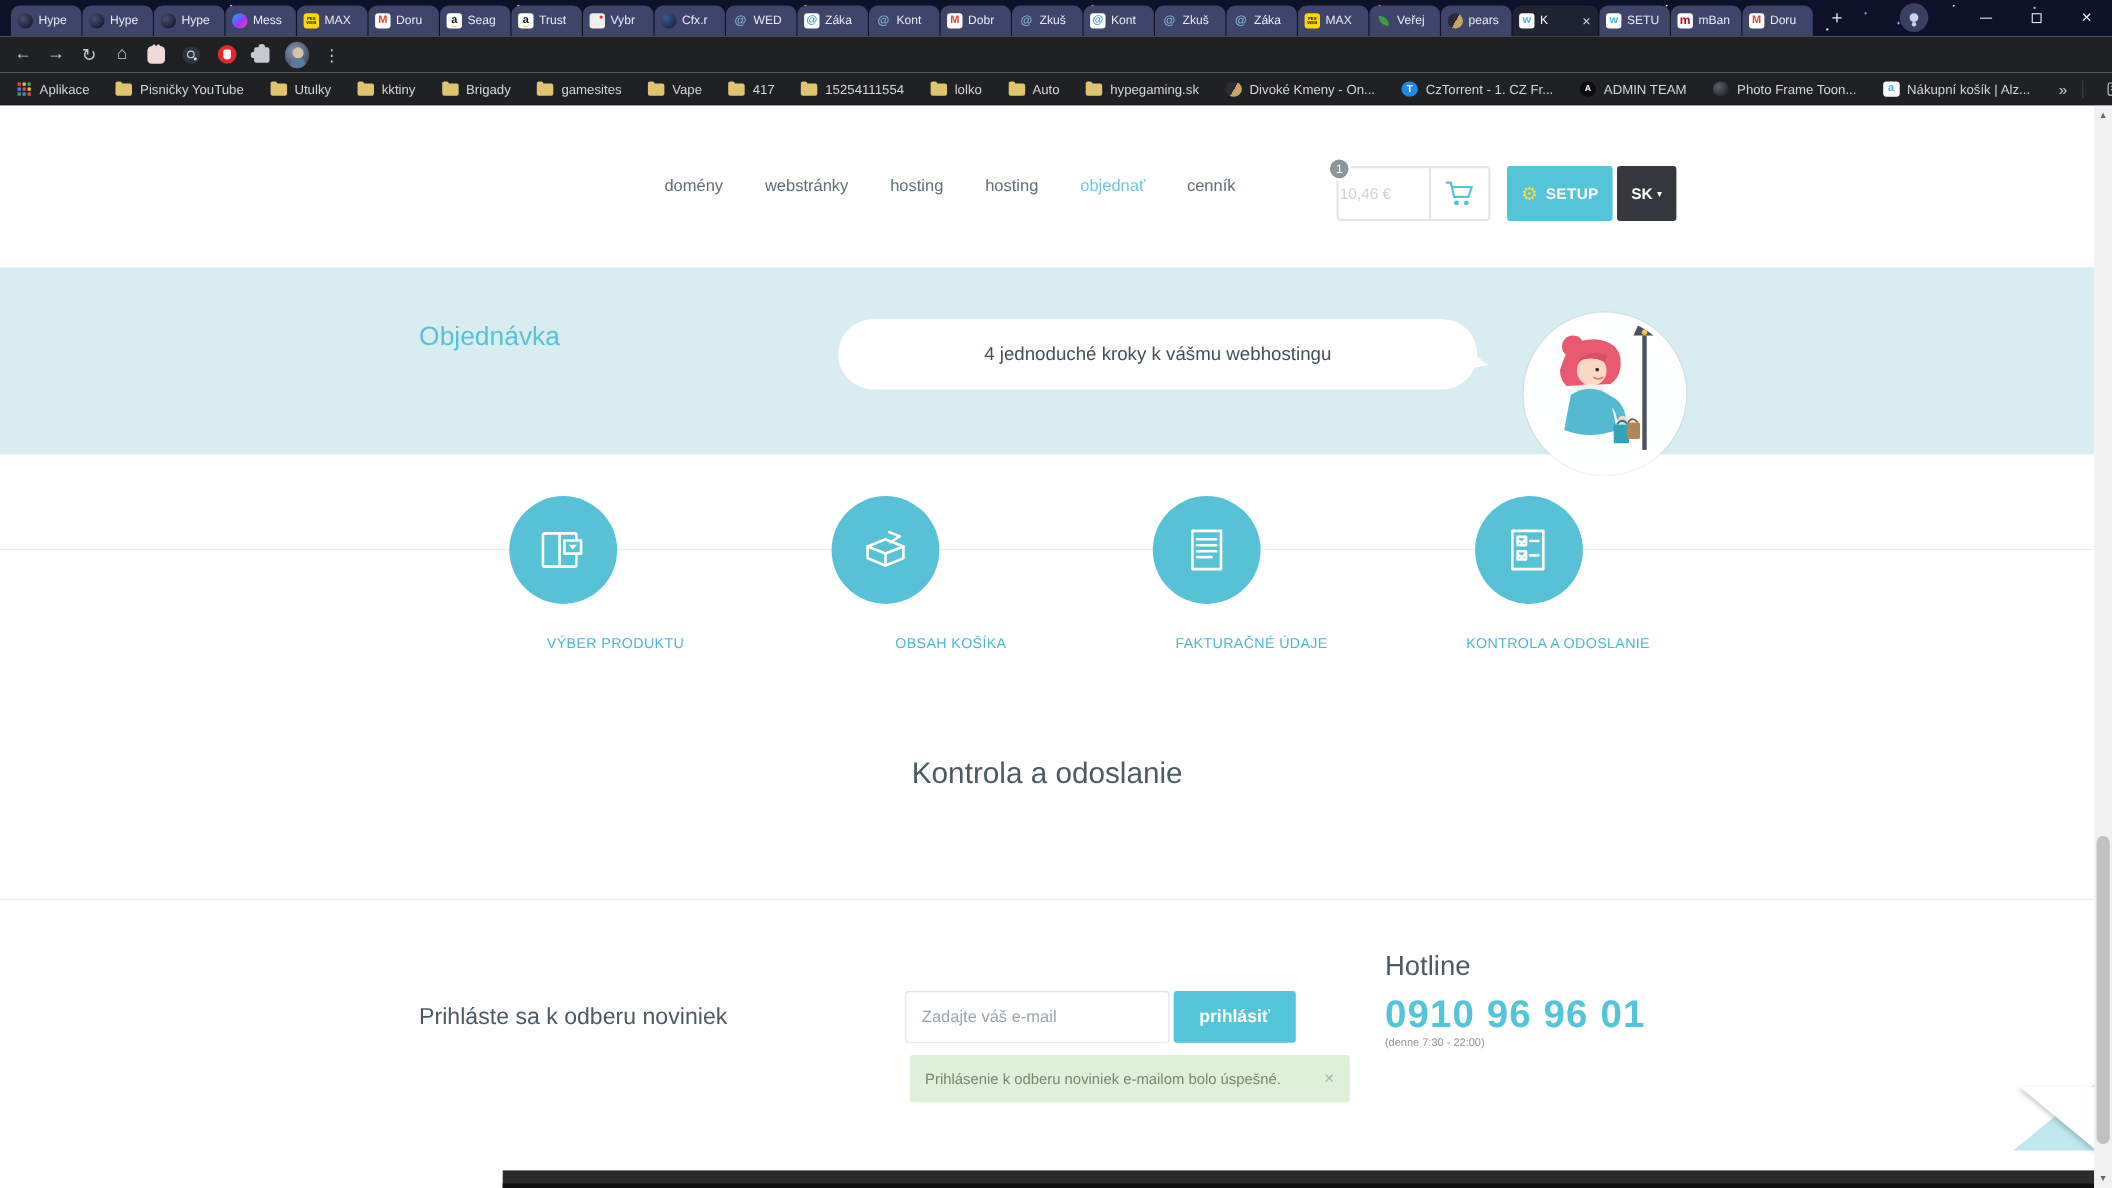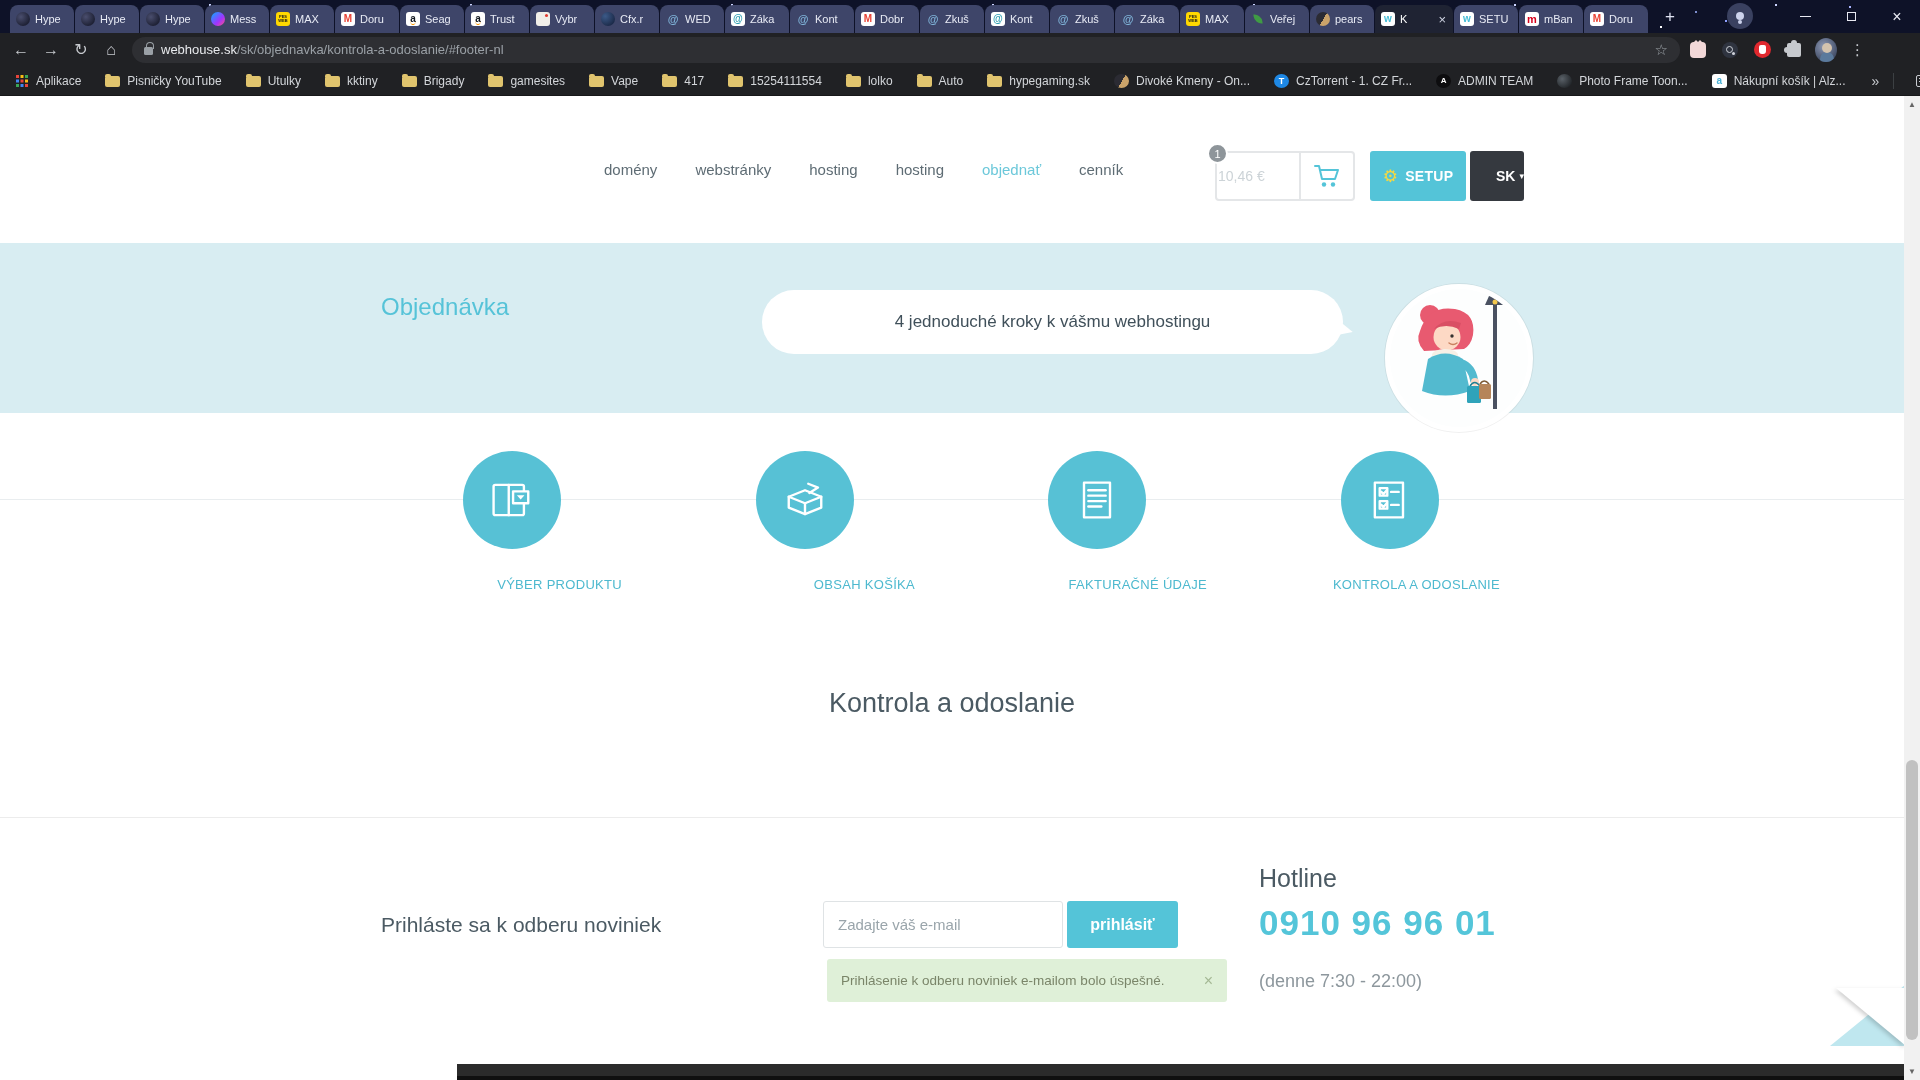--- a/index.html
+++ b/index.html
@@ -108,21 +108,21 @@
 .nav-item{font-size:15px;color:#5e6c74;cursor:pointer}
 .nav-item.active{color:#6cc8da}
 .cart{position:absolute;left:1215px;top:55px;width:140px;height:50px;border:2px solid #e4e6e8;border-radius:4px;background:#fff;display:flex;align-items:center}
 .cart-badge{position:absolute;left:-10px;top:-10px;width:21px;height:21px;border-radius:50%;background:#8e959a;color:#fff;font-size:11px;display:flex;align-items:center;justify-content:center;border:2px solid #fff}
 .cart-amount{flex:1;padding-left:1px;color:#ccd3d7;font-size:14px}
 .cart-sep{width:2px;height:46px;background:#e4e6e8}
 .cart-btn{width:52px;display:flex;align-items:center;justify-content:center;height:100%}
 .setup-btn{position:absolute;left:1370px;top:55px;width:96px;height:50px;background:#54c4d8;color:#fff;font-size:14px;font-weight:bold;display:flex;align-items:center;justify-content:center;gap:7px;border-radius:3px;letter-spacing:.3px}
 .gear{color:#f6d93f;font-size:17px;line-height:1}
 .gear::after{content:"⚙"}
-.lang-btn{position:absolute;left:1470px;top:55px;width:54px;height:50px;background:#35393f;color:#fff;font-size:14px;font-weight:bold;display:flex;align-items:center;justify-content:flex-end;gap:4px;border-radius:3px}
+.lang-btn{position:absolute;left:1470px;top:55px;width:54px;height:50px;background:#35393f;color:#fff;font-size:14px;font-weight:bold;display:flex;align-items:center;justify-content:center;gap:4px;border-radius:3px}
 .caret{font-size:9px}.caret::after{content:"▾"}
 
 
 .hero{position:absolute;top:147px;left:0;width:1904px;height:170px;background:#d8edf2}
 .hero-title{position:absolute;left:381px;top:50px;font-size:24px;font-weight:300;color:#56c3d8}
 .bubble{position:absolute;left:762px;top:47px;width:581px;height:64px;background:#fff;border-radius:32px;display:flex;align-items:center;justify-content:center;font-size:17px;color:#40505a}
 .bubble::after{content:"";position:absolute;right:-24px;top:26px;width:0;height:0;border:14px solid transparent;border-left:30px solid #fff;transform:rotate(14deg)}
 .mascot{position:absolute;left:1385px;top:41px;width:148px;height:148px;border-radius:50%;background:#fff;border:5px solid #fff;box-shadow:0 0 0 1px rgba(0,0,0,.06);overflow:hidden;z-index:3}
 
 
@@ -139,21 +139,21 @@
 .footer-divider{position:absolute;top:721px;left:0;width:1904px;height:1px;background:#ececec}
 .nl-heading{position:absolute;left:381px;top:817px;font-size:21px;font-weight:300;color:#4b5a63}
 .nl-input{position:absolute;left:823px;top:805px;width:240px;height:47px;border:1px solid #dfe3e5;border-radius:3px;padding:0 14px;font-size:15px;color:#444;font-family:inherit;outline:none}
 .nl-input::placeholder{color:#9aa5ab}
 .nl-btn{position:absolute;left:1067px;top:805px;width:111px;height:47px;background:#54c4d8;color:#fff;border:none;border-radius:3px;font-size:16px;font-weight:bold;font-family:inherit;cursor:pointer}
 .nl-success{position:absolute;left:827px;top:863px;width:400px;height:43px;background:#dff0d8;border-radius:3px;display:flex;align-items:center;padding:0 14px;font-size:13.5px;color:#7a8569}
 .nl-success .sx{margin-left:auto;color:#a4b894;font-size:16px;cursor:pointer}
 .hotline{position:absolute;left:1259px;top:768px}
 .hotline-title{font-size:25px;font-weight:300;color:#4b5a63}
 .hotline-phone{margin-top:10px;font-size:35px;font-weight:bold;color:#54c5d9;letter-spacing:1px;cursor:pointer}
-.hotline-hours{margin-top:28px;font-size:18px;color:#8d979d}
+.hotline-hours{margin-top:0;font-size:10px;color:#8d979d}
 
 
 .bottom-bar{position:absolute;left:457px;top:968px;width:1447px;height:16px;background:#2b2b2b;border-bottom:4px solid #101010}
 .curl{position:absolute;left:1826px;top:884px;width:80px;height:66px;z-index:4}
 .curl .under{position:absolute;right:0;bottom:0;width:0;height:0;border-bottom:62px solid #bfe7ef;border-left:76px solid transparent}
 .curl .over{position:absolute;right:0;bottom:0;width:0;height:0;border-top:58px solid #fff;border-left:70px solid transparent;filter:drop-shadow(-2px 2px 2px rgba(0,0,0,.18))}
 .chat{position:absolute;left:1558px;top:921px;width:348px;height:63px;background:#57c3d6;border-radius:8px 8px 0 0;display:flex;align-items:center;padding:0 16px;gap:12px;z-index:5;cursor:pointer}
 .chat-avatar{width:46px;height:46px;border-radius:50%;overflow:hidden;flex:0 0 46px;background:#e9eef1}
 .chat-label{font-size:11px;color:rgba(255,255,255,.85)}
 .chat-agent{font-size:16px;color:#fff;font-weight:bold;margin-top:3px}
@@ -312,25 +312,20 @@
           <span class="glyph-close">×</span>
         </div>
     </div>
   </div>
 
   <div class="toolbar">
     <div class="tb-ico">←</div>
     <div class="tb-ico">→</div>
     <div class="tb-ico">↻</div>
     <div class="tb-ico">⌂</div>
-    <div class="omnibox">
-      <span class="lock"></span>
-      <span class="url"><b>webhouse.sk</b><span>/sk/objednavka/kontrola-a-odoslanie/#footer-nl</span></span>
-      <span class="ob-star">☆</span>
-    </div>
     <div class="ext">
         <span class="ext-cat"></span>
       </div>
     <div class="ext">
         <span class="ext-key"></span>
       </div>
     <div class="ext">
         <span class="ext-hand"></span>
       </div>
     <div class="ext">

